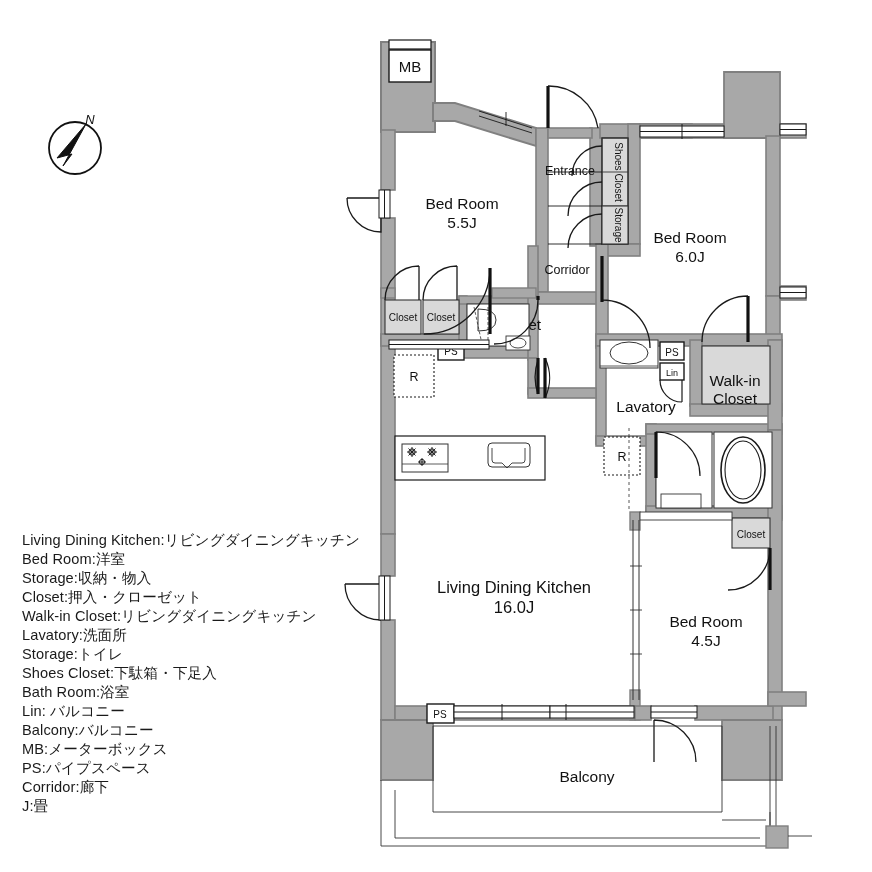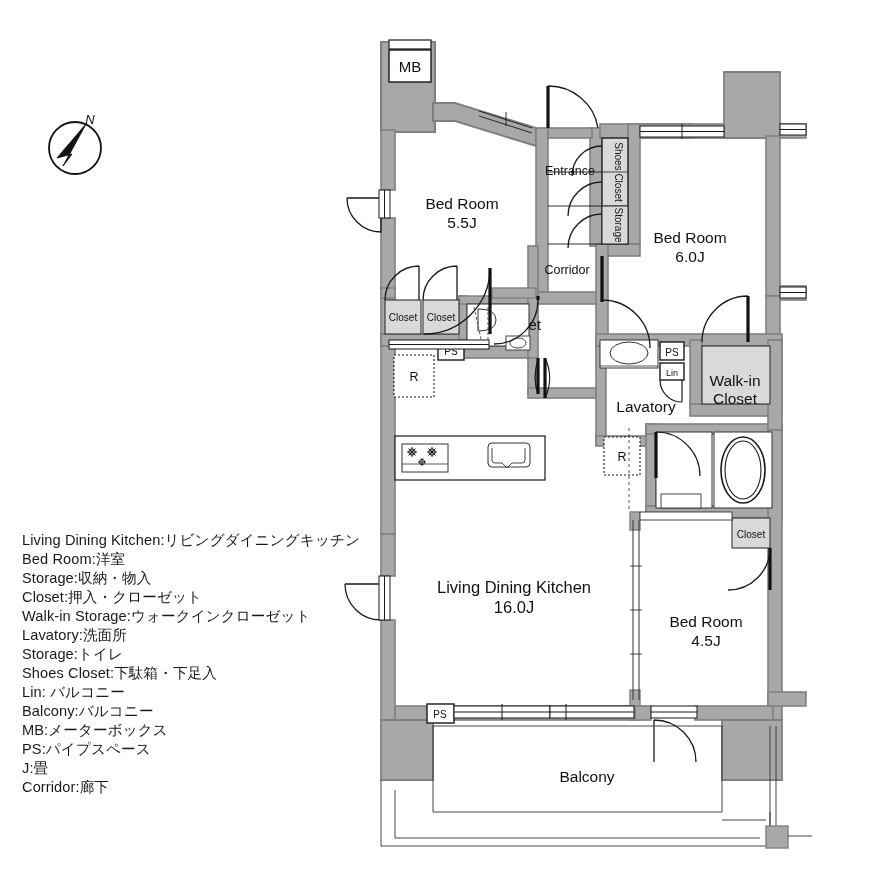--- a/index.html
+++ b/index.html
@@ -368,25 +368,26 @@
       <text class="compass-n" x="90" y="124">N</text>
     </g>
 
   </svg>
 
   <div class="legend">
     <div>Living Dining Kitchen:リビングダイニングキッチン</div>
     <div>Bed Room:洋室</div>
     <div>Storage:収納・物入</div>
     <div>Closet:押入・クローゼット</div>
-    <div>Walk-in Storage:ウォークインクローゼット</div>
+    <div>Walk-in Closet:リビングダイニングキッチン</div>
     <div>Lavatory:洗面所</div>
     <div>Storage:トイレ</div>
     <div>Shoes Closet:下駄箱・下足入</div>
+    <div>Bath Room:浴室</div>
     <div>Lin: バルコニー</div>
     <div>Balcony:バルコニー</div>
     <div>MB:メーターボックス</div>
     <div>PS:パイプスペース</div>
+    <div>Corridor:廊下</div>
     <div>J:畳</div>
-    <div>Corridor:廊下</div>
   </div>
 
 </div>
 
 </body></html>

